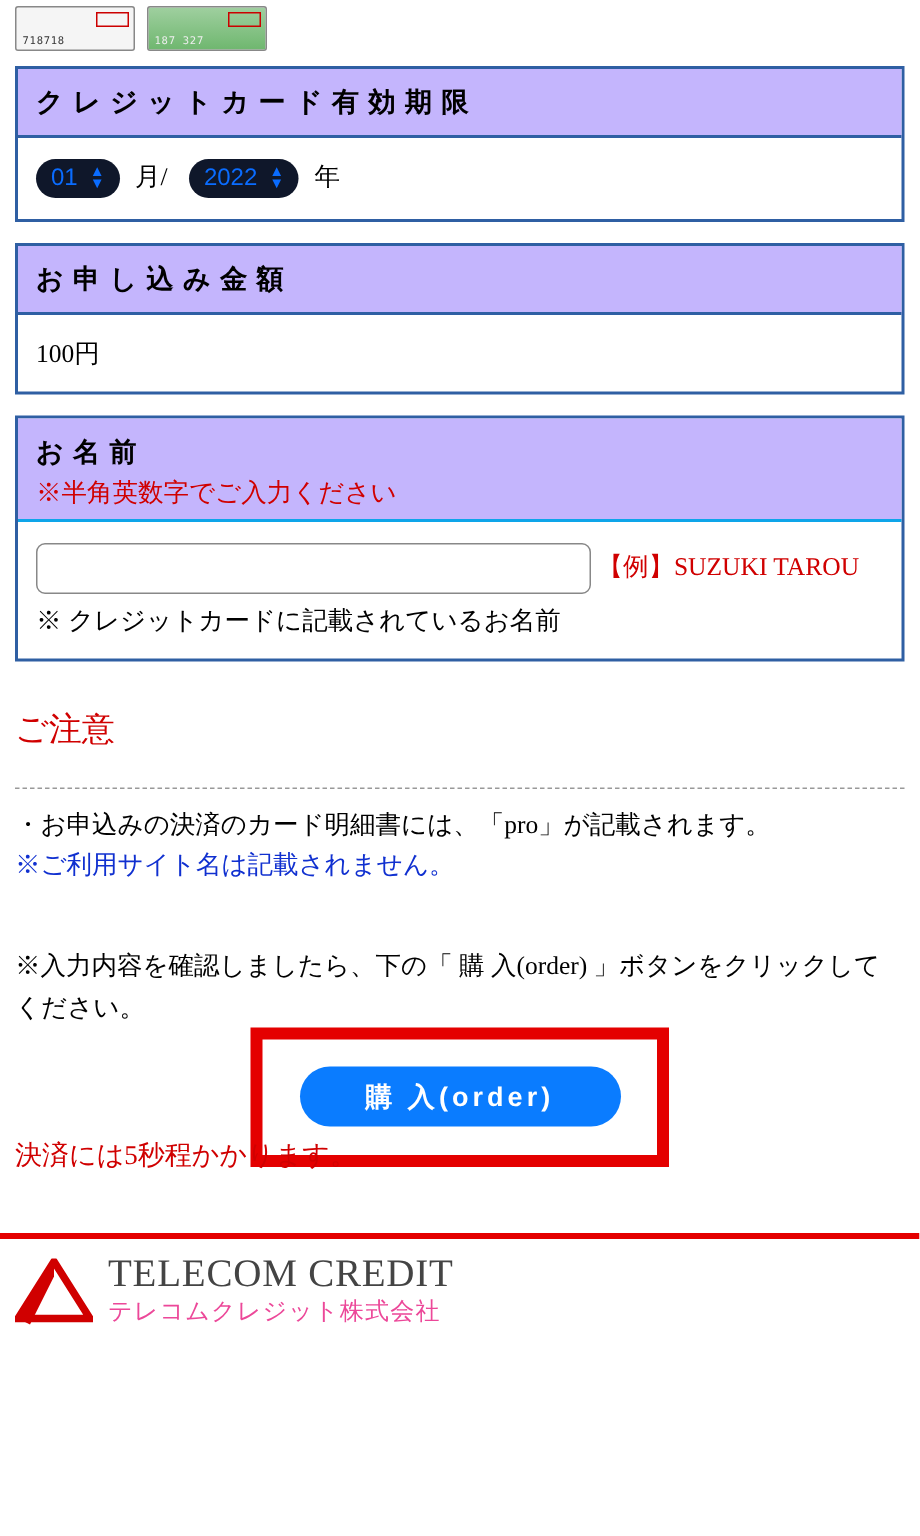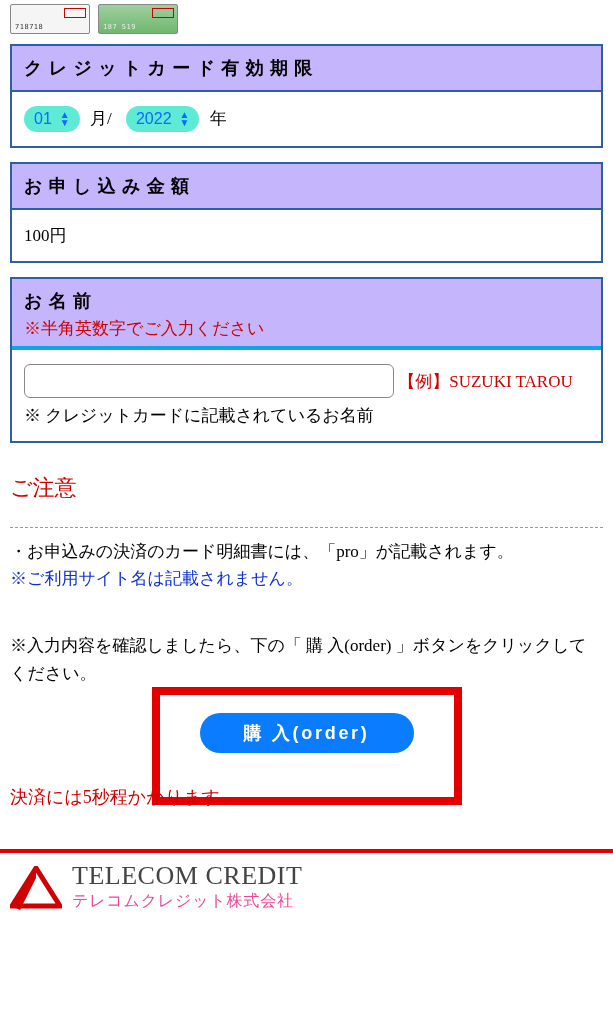--- a/index.html
+++ b/index.html
@@ -9,59 +9,59 @@
   .card-images { display: flex; gap: 8px; padding: 4px 0 10px 0; }
   .card-img { width: 80px; height: 30px; border: 1px solid #888; border-radius: 2px; background: #f5f5f5; position: relative; }
   .card-img.green { background: linear-gradient(#9fcf9f,#6fb76f); }
   .card-img .num { position: absolute; bottom: 2px; left: 4px; font-family: monospace; font-size: 7px; letter-spacing: 0.5px; color: #333; }
   .card-img .cvv { position: absolute; top: 3px; right: 3px; width: 22px; height: 10px; border: 1px solid #c00; }
 
   .section { border: 2px solid #2f5fa3; margin-bottom: 14px; }
   .section-header { background: #c4b5fd; padding: 10px 12px; font-size: 18px; font-weight: bold; letter-spacing: 0.35em; border-bottom: 2px solid #2f5fa3; }
   .section-body { padding: 14px 12px; font-size: 17px; }
 
-  .pill-select { display: inline-flex; align-items: center; background: #5eead4; border-radius: 14px; padding: 4px 10px; font-family: sans-serif; font-size: 16px; color: #0a6cff; cursor: pointer; }
+  .pill-select { display: inline-flex; align-items: center; background: #0f172a; border-radius: 14px; padding: 4px 10px; font-family: sans-serif; font-size: 16px; color: #0a6cff; cursor: pointer; }
   .pill-select .arrows { margin-left: 8px; font-size: 10px; line-height: 8px; display: inline-flex; flex-direction: column; color: #0a6cff; }
   .datesep { margin: 0 10px 0 6px; font-size: 17px; }
 
   .red-note { color: #d00000; font-size: 17px; }
   .blue-note { color: #1030d0; font-size: 17px; }
 
   .text-input { width: 370px; height: 34px; border: 1px solid #888; border-radius: 6px; padding: 4px 8px; font-size: 15px; }
   .example { color: #d00000; font-size: 17px; }
   .field-note { font-size: 17px; margin-top: 6px; }
 
   .note-head { color: #d00000; font-size: 22px; margin: 30px 0 24px 0; }
   hr.dashed { border: none; border-top: 1px dashed #999; margin: 4px 0 10px 0; }
   .note-line { font-size: 17px; line-height: 1.6; }
 
   .instr { font-size: 17px; margin-top: 40px; line-height: 1.6; }
 
-  .order-frame { border: 8px solid #e40000; width: 310px; margin: 0 auto; padding: 18px 0 44px 0; text-align: center; }
+  .order-frame { border: 8px solid #e40000; width: 279px; margin: 0 auto; padding: 18px 0 19px 0; text-align: center; }
   .order-btn { display: inline-block; background: #0a7cff; color: #fff; font-size: 18px; font-weight: bold; letter-spacing: 0.15em; border: none; border-radius: 20px; padding: 8px 44px; cursor: pointer; font-family: sans-serif; }
 
   .wait-note { color: #d00000; font-size: 18px; margin-top: -20px; margin-bottom: 40px; }
 
   .footer { width: 613px; margin-left: -10px; }
   .footer-line { height: 4px; background: #e40000; }
   .footer-body { display: flex; align-items: flex-end; padding: 8px 10px 0 10px; gap: 10px; }
   .tri-logo { width: 52px; height: 46px; }
   .footer-text .en { font-family: "Times New Roman", serif; font-size: 26px; letter-spacing: 0.02em; color: #444; }
   .footer-text .jp { font-family: Liberation Serif, serif; font-size: 16px; color: #ec4899; letter-spacing: 0.05em; }
 </style>
 </head>
 <body>
 
 <div class="card-images">
   <div class="card-img">
     <span class="num">718718</span>
       <span class="cvv"></span>
   </div>
   <div class="card-img green">
-    <span class="num" style="color:#eee">187 519</span>
+    <span class="num" style="color:#eee">187 327</span>
       <span class="cvv"></span>
   </div>
 </div>
 
 <div class="section">
   <div class="section-header">クレジットカード有効期限</div>
   <div class="section-body">
     <span class="pill-select">
       <span>01</span>
       <span class="arrows">
@@ -84,21 +84,21 @@
 <div class="section">
   <div class="section-header">お申し込み金額</div>
   <div class="section-body">100円</div>
 </div>
 
 <div class="section">
   <div class="section-header" style="border-bottom:none;padding-bottom:6px;">
     <div style="letter-spacing:0.35em">お名前</div>
     <div class="red-note" style="font-weight:normal;letter-spacing:normal;margin-top:4px">※半角英数字でご入力ください</div>
   </div>
-  <div class="section-body" style="border-top:4px solid #0ea5e9">
+  <div class="section-body" style="border-top:2px solid #0ea5e9">
     <input type="text" class="text-input" style="">
     <span class="example">【例】SUZUKI TAROU</span>
     <div class="field-note">※ クレジットカードに記載されているお名前</div>
   </div>
 </div>
 
 <div class="note-head">ご注意</div>
 <hr class="dashed">
 <div class="note-line">・お申込みの決済のカード明細書には、「pro」が記載されます。</div>
 <div class="note-line blue-note">※ご利用サイト名は記載されません。</div>

